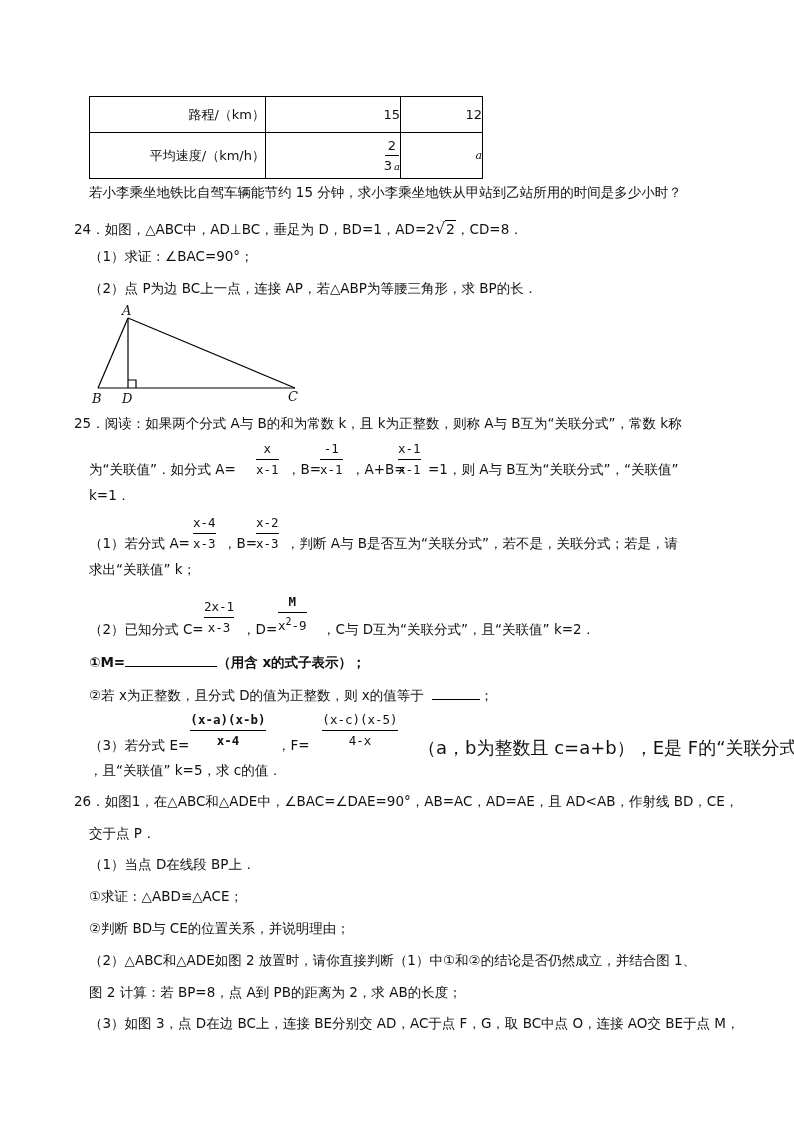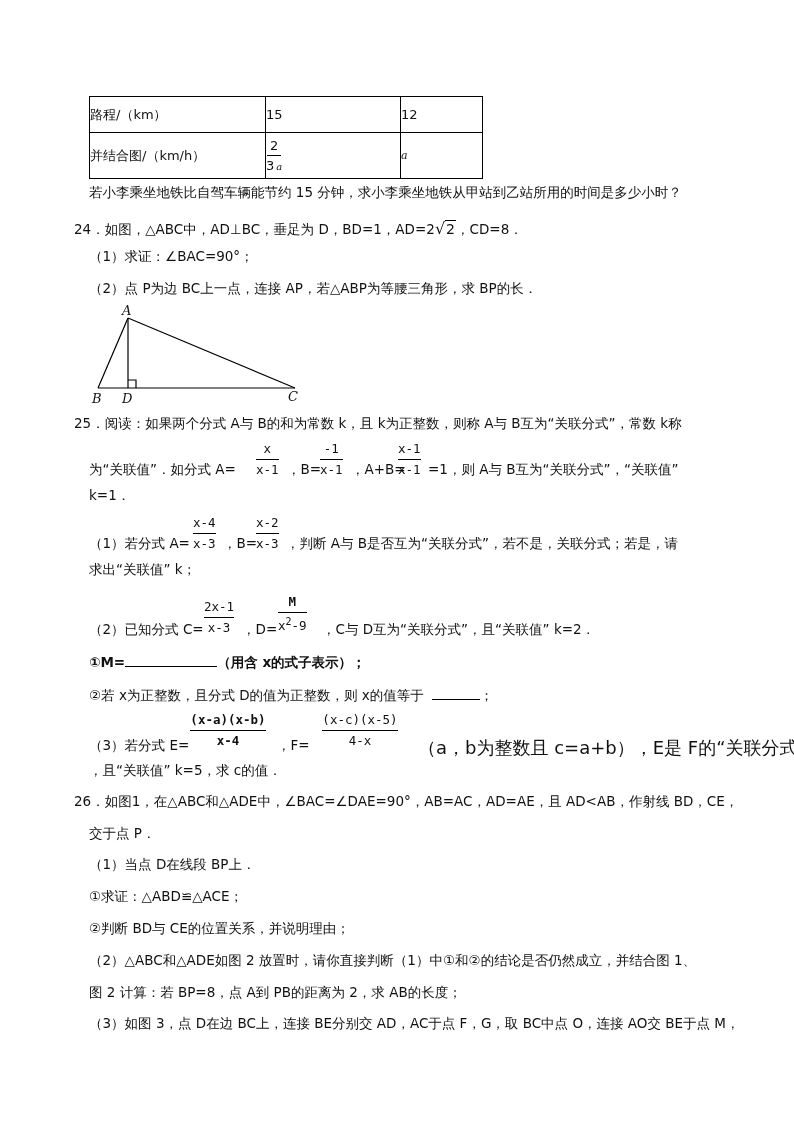--- a/index.html
+++ b/index.html
@@ -1,39 +1,39 @@
 <!DOCTYPE html>
 <html><head>
 <meta charset="utf-8">
 <style>
   html, body { margin: 0; padding: 0; background: #ffffff; }
   body { width: 794px; height: 1123px; position: relative; overflow: hidden;
          font-family: "DejaVu Sans", "Liberation Sans", sans-serif; color: #111; font-size: 13.5px; }
   .abs { position: absolute; white-space: nowrap; line-height: 1; }
   .it { font-family: "DejaVu Serif", "Liberation Serif", serif; font-style: italic; }
   table.data { position: absolute; left: 89px; top: 96px; border-collapse: collapse; }
-  table.data td { border: 1.3px solid #000; text-align: left; font-size: 13px; padding: 0; }
+  table.data td { border: 1.3px solid #000; text-align: right; font-size: 13px; padding: 0; }
   .frac { position: absolute; display: flex; flex-direction: column; align-items: center; }
   .frac .num, .frac .den { font-family: "DejaVu Sans Mono", "Liberation Mono", monospace; font-size: 12.5px; line-height: 1; white-space: nowrap; }
   .frac .bar { height: 1px; background: #000; align-self: stretch; margin: 3px 0 4px 0; }
   .blank { display: inline-block; border-bottom: 1px solid #000; vertical-align: baseline; }
   sup.sm { font-size: 10px; }
 </style>
 </head>
 <body>
 
 <table class="data">
   <tbody>
       <tr style="height:36px;">
     <td style="width:175px;">路程/（km）</td>
     <td style="width:134px;">15</td>
     <td style="width:81px;">12</td>
   </tr>
   <tr style="height:46px;">
-    <td>并结合图/（km/h）</td>
+    <td>平均速度/（km/h）</td>
     <td>
       <div style="display:inline-flex; flex-direction:column; align-items:center; vertical-align:middle;">
         <span style="font-size:13px; line-height:1;">2</span>
         <span style="display:block; width:14px; height:1px; background:#000; margin:3px 0;"></span>
         <span style="font-size:13px; line-height:1;"><span>3</span><span class="it" style="font-size:10px; margin-left:2px;">a</span></span>
       </div>
     </td>
     <td class="it" style="font-size:11px;">a</td>
   </tr>
 </tbody>

